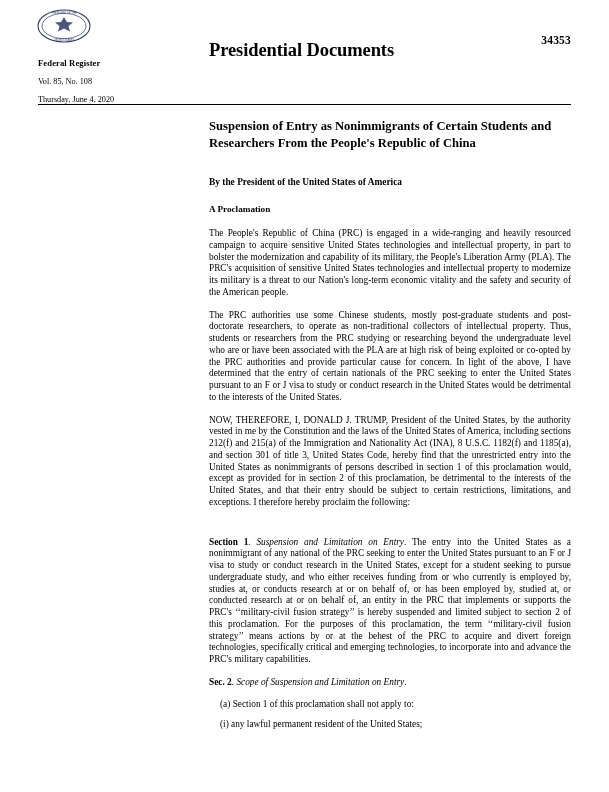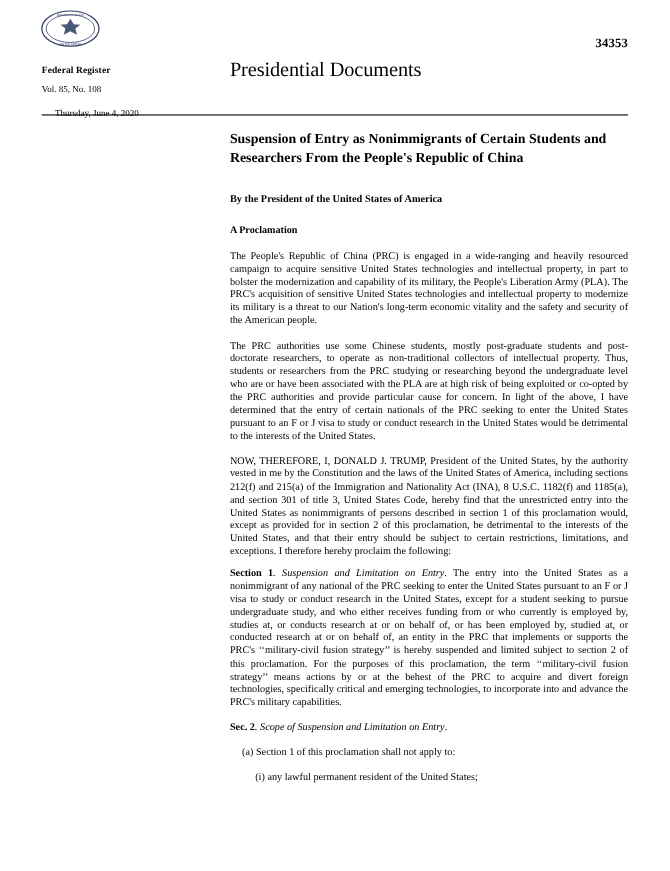--- a/index.html
+++ b/index.html
@@ -55,29 +55,29 @@
     font-weight: bold;
     letter-spacing: 0.1px;
     margin: 0 0 9px 0;
   }
   .masthead .fr-vol {
     font-size: 8.2px;
     margin: 0 0 9px 0;
   }
   .masthead .fr-date {
     font-size: 8.2px;
-    margin: 12px;
+    margin: 0;
   }
 
   .doc-title {
     position: absolute;
     left: 209px;
-    top: 54px;
+    top: 40px;
     font-size: 18.5px;
-    font-weight: normal;
+    font-weight: bold;
     letter-spacing: -0.1px;
   }
 
   .rule-top {
     position: absolute;
     left: 38px;
     top: 104px;
     width: 533px;
     border-top: 1px solid #000;
   }
@@ -129,21 +129,21 @@
     margin: 0 0 14px 0;
   }
   p.para {
     font-size: 9.3px;
     line-height: 1.265;
     margin: 0 0 11px 0;
     text-align: justify;
     text-justify: inter-word;
   }
   p.para.last {
-    margin-bottom: 8px;
+    margin-bottom: 28px;
   }
   .sec-head {
     font-weight: bold;
   }
   .sec-ital {
     font-style: italic;
   }
   p.secline {
     font-size: 9.3px;
     line-height: 1.265;
@@ -151,21 +151,21 @@
   }
   p.indent-a {
     font-size: 9.3px;
     line-height: 1.265;
     margin: 0 0 9px 0;
     padding-left: 11px;
   }
   p.indent-i {
     font-size: 9.3px;
     line-height: 1.265;
-    margin: 12px;
+    margin: 0;
     padding-left: 11px;
   }
 </style>
 </head>
 <body>
 
 <div class="page">
 
   <div class="seal">
     <svg width="56" height="36" viewBox="0 0 56 36" xmlns="http://www.w3.org/2000/svg">

